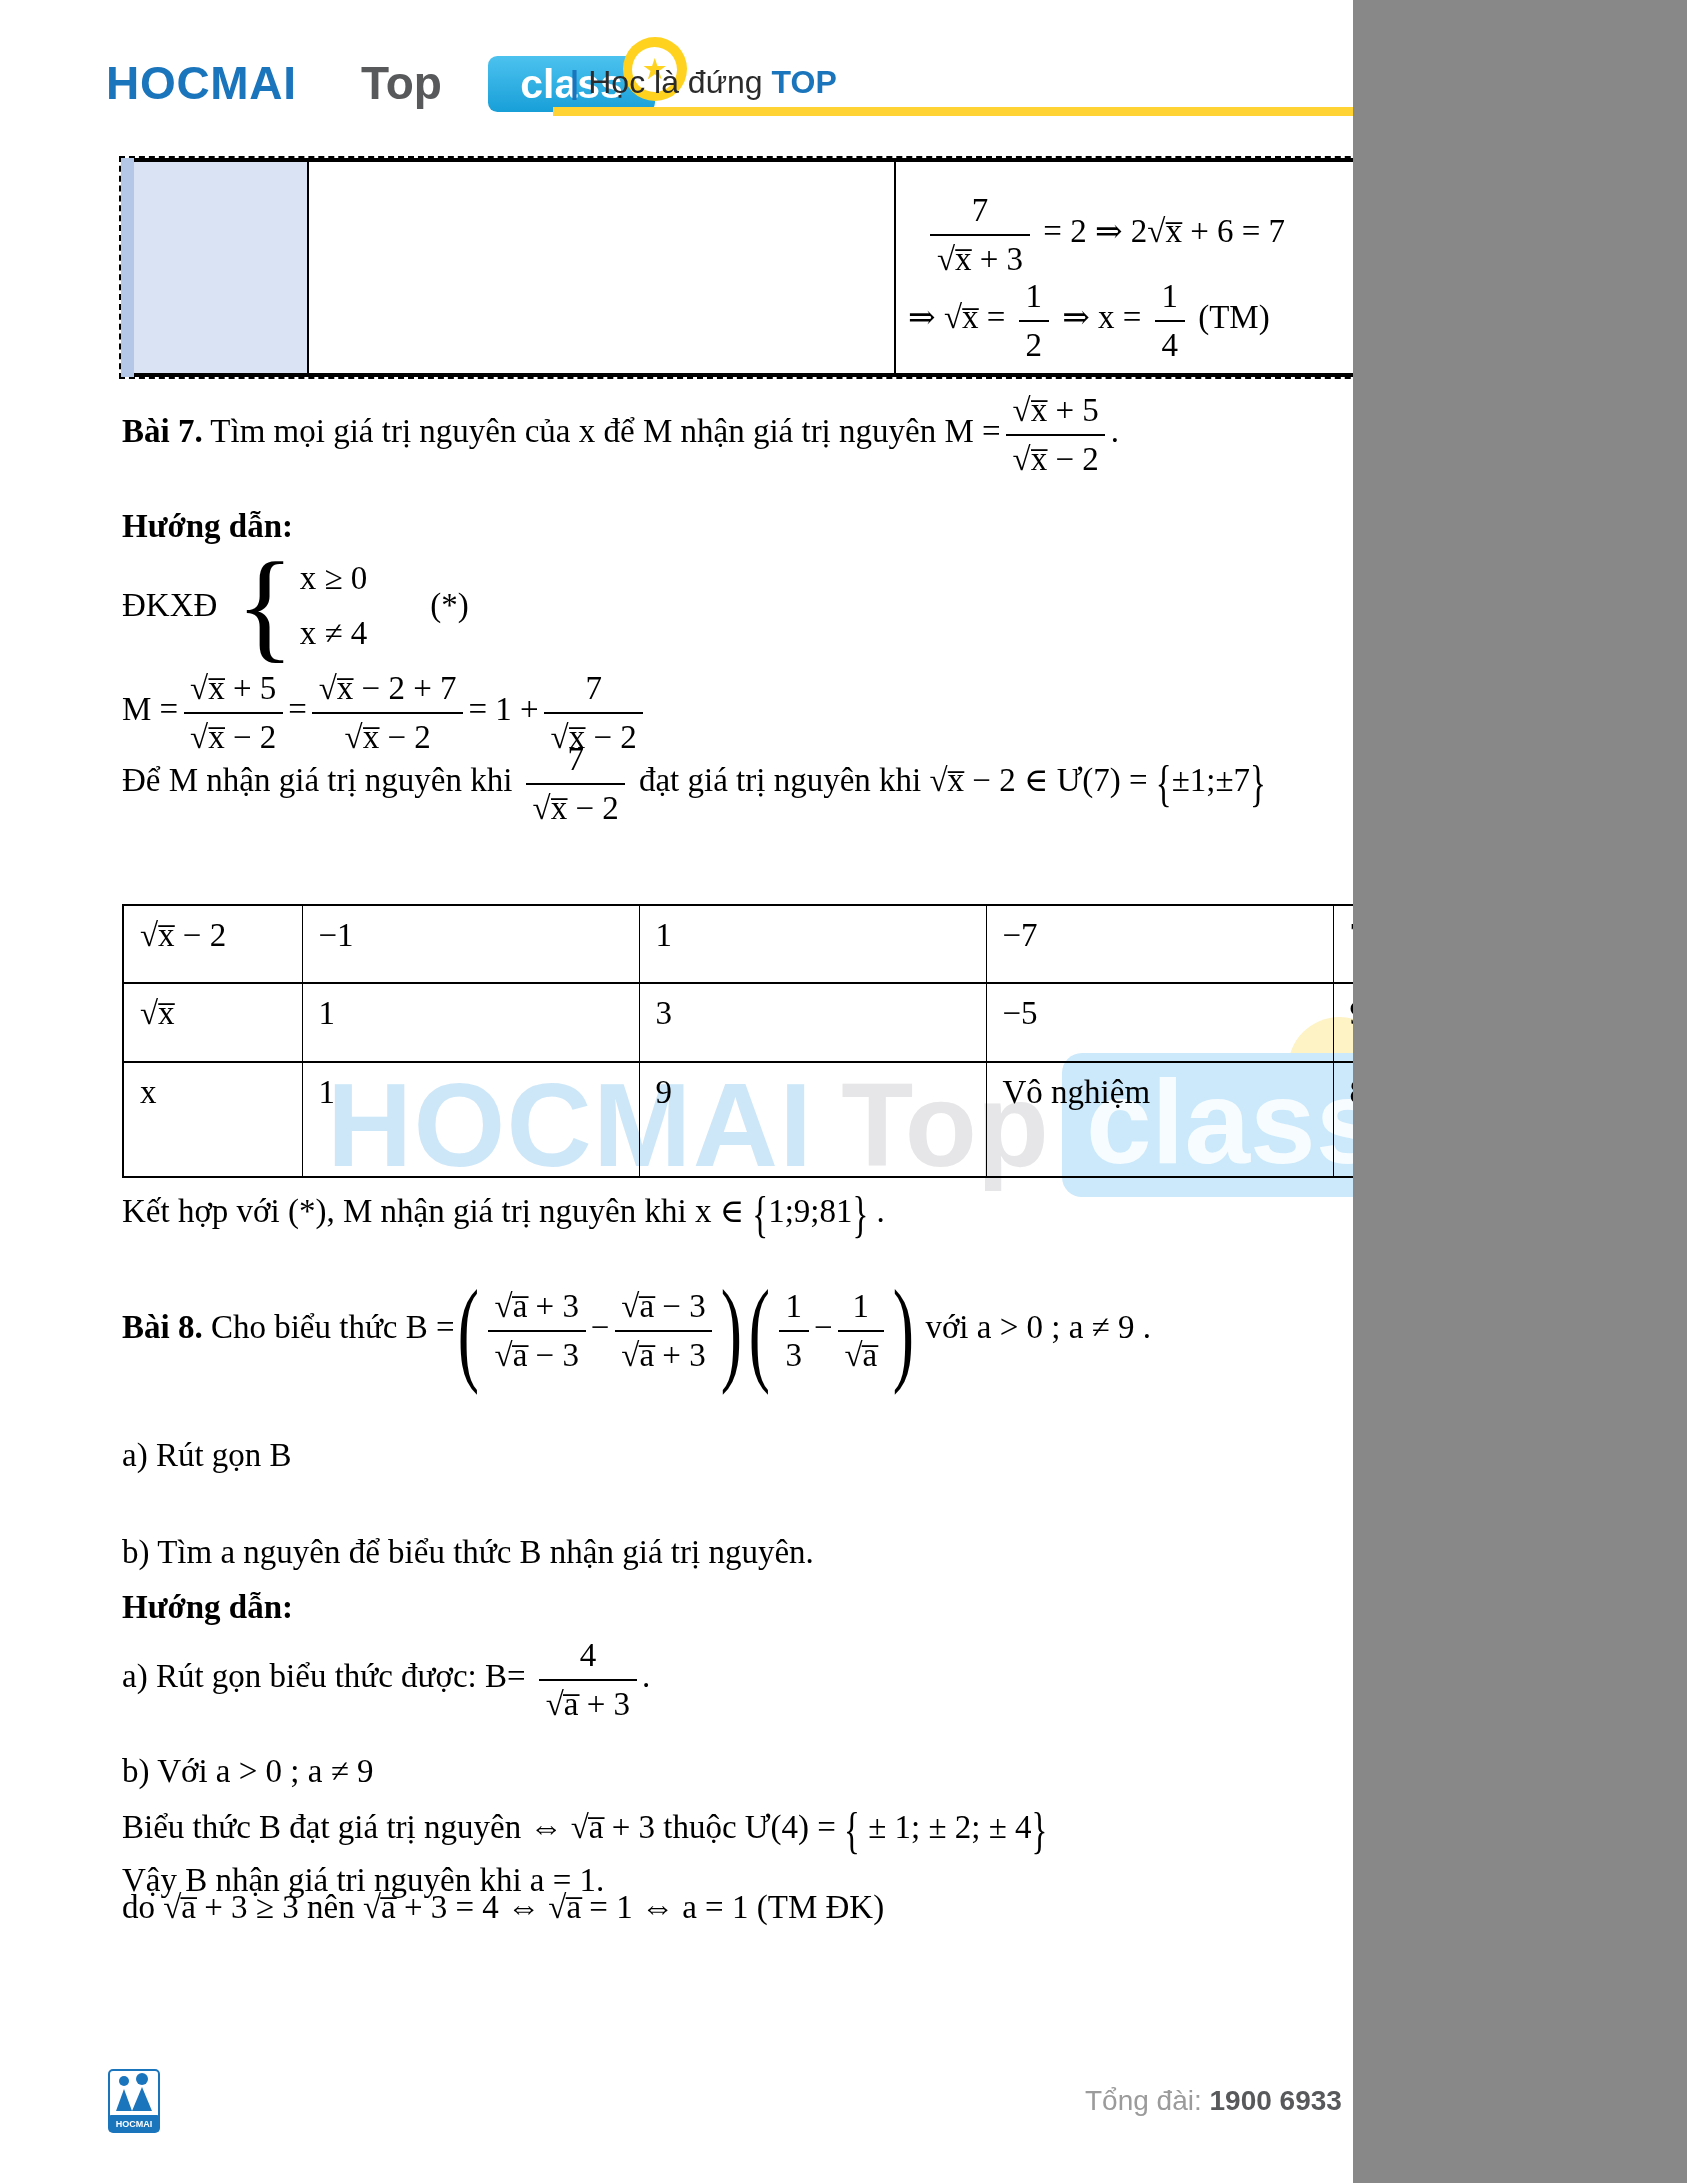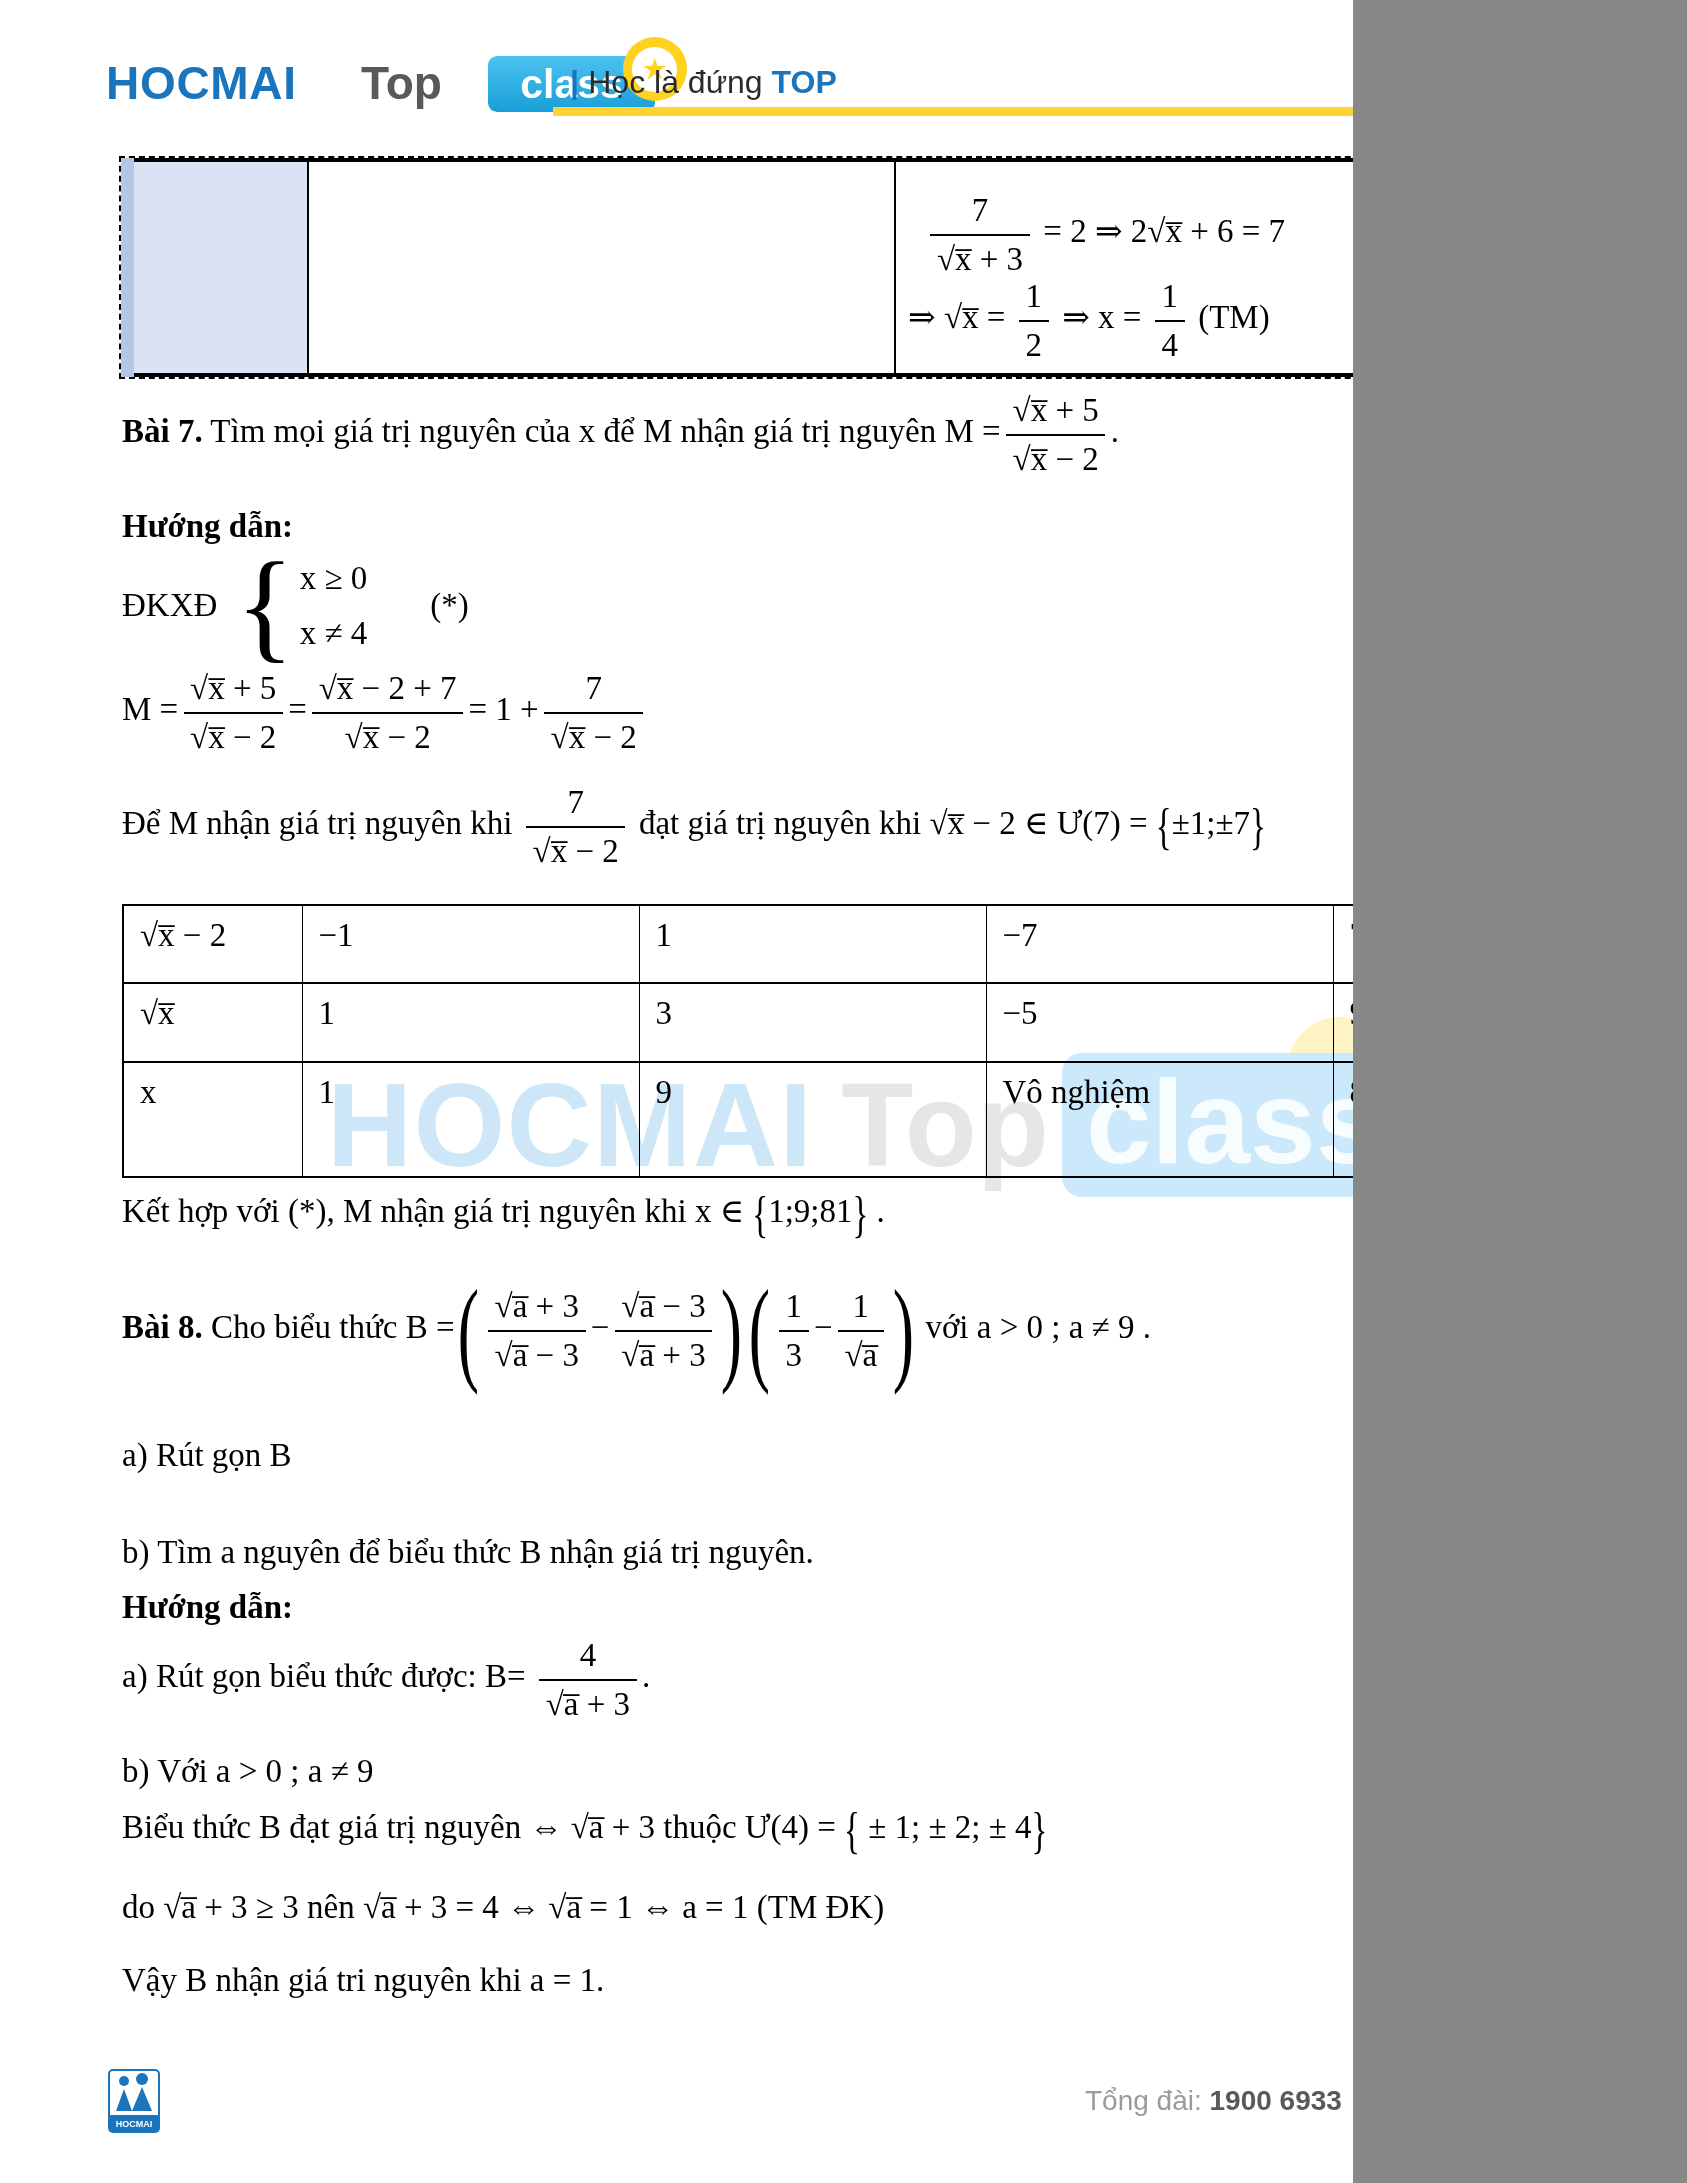--- a/index.html
+++ b/index.html
@@ -147,21 +147,21 @@
         <span class="den">√x̅ − 2</span>
       </span><span>=</span><span class="frac">
         <span class="num">√x̅ − 2 + 7</span>
         <span class="den">√x̅ − 2</span>
       </span><span>= 1 +</span><span class="frac">
         <span class="num">7</span>
         <span class="den">√x̅ − 2</span>
       </span>
   </div>
 
-  <div class="line" style="top:784px;">
+  <div class="line" style="top:741px;">
     <span>Để M nhận giá trị nguyên khi </span><span class="frac">
         <span class="num">7</span>
         <span class="den">√x̅ − 2</span>
       </span><span> đạt giá trị nguyên khi  √x̅ − 2 ∈ Ư(7) = </span><span class="tbrace">{</span><span>±1;±7</span><span class="tbrace">}</span>
   </div>
 
   <div class="watermark">
     <div class="wm-circle"></div>
     <span class="wm-hocmai">HOCMAI</span>
     <span class="wm-top">Top</span>
@@ -227,21 +227,21 @@
       </span><span>.</span>
   </div>
 
   <div class="line" style="top:1753px;">b)  Với  a &gt; 0 ;  a ≠ 9</div>
 
   <div class="line" style="top:1809px;">
     <span>Biểu thức B đạt giá trị nguyên  ⇔   √a̅ + 3  thuộc Ư(4) = </span><span class="tbrace">{</span><span> ± 1;  ± 2;  ± 4</span><span class="tbrace">}</span>
   </div>
 
   <div class="line" style="top:1889px;">do  √a̅ + 3 ≥ 3  nên  √a̅ + 3  = 4  ⇔   √a̅  = 1  ⇔  a = 1   (TM ĐK)</div>
-  <div class="line" style="top:1962px;">Vậy B nhận giá tri nguyên khi a = 1.</div>
+  <div class="line" style="top:1862px;">Vậy B nhận giá tri nguyên khi a = 1.</div>
 
   <div class="footer-logo">
     <svg width="52" height="64" viewBox="0 0 52 64">
       <rect x="1" y="1" width="50" height="62" rx="4" fill="#ffffff" stroke="#1b75bc" stroke-width="2"></rect>
       <circle cx="16" cy="12" r="5" fill="#1b75bc"></circle>
       <circle cx="34" cy="10" r="6" fill="#1b75bc"></circle>
       <path d="M8 42 L16 20 L24 42 Z" fill="#1b75bc"></path>
       <path d="M24 42 L34 18 L44 42 Z" fill="#1b75bc"></path>
       <rect x="1" y="46" width="50" height="17" rx="2" fill="#1b75bc"></rect>
       <text x="26" y="58" text-anchor="middle" font-family="Liberation Sans, sans-serif" font-size="9" font-weight="bold" fill="#ffffff">HOCMAI</text>

